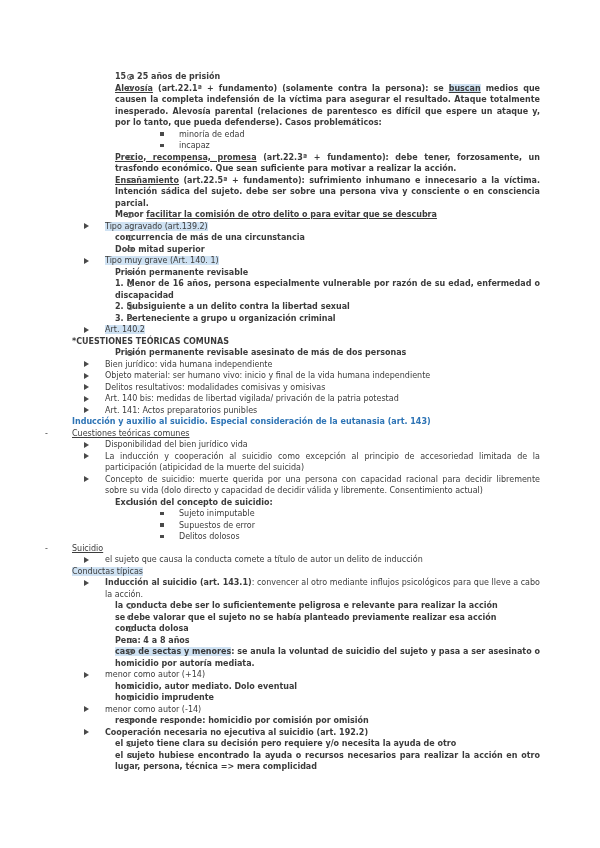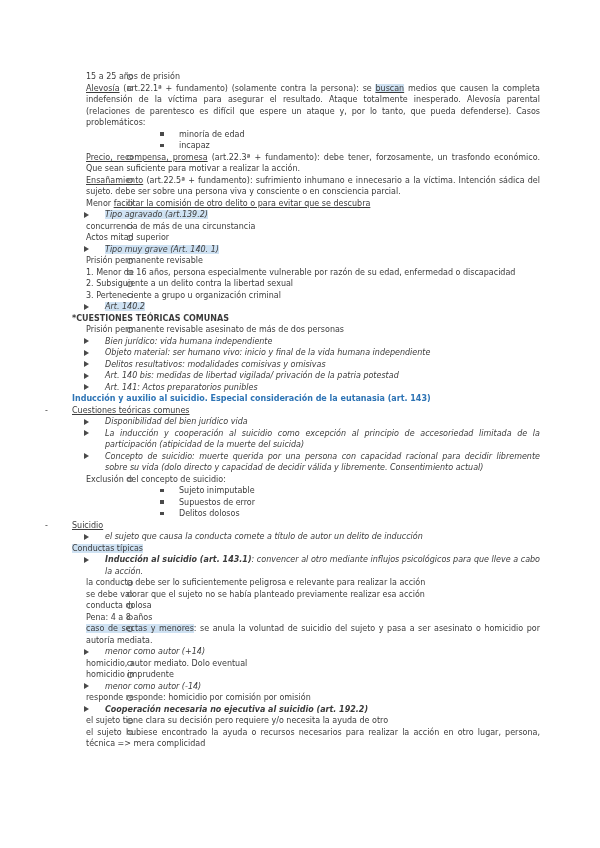--- a/index.html
+++ b/index.html
@@ -4,22 +4,22 @@
 <style>
   html,body{margin:0;padding:0;}
   body{
     width:600px;height:848px;overflow:hidden;background:#ffffff;
     font-family:"DejaVu Sans","Liberation Sans",sans-serif;
     font-size:8px;color:var(--text,#3b3b3b);
   }
   .doc{padding:71px 60px 0 0;}
   .item{position:relative;line-height:11.5px;text-align:justify;}
   .l0{padding-left:72px;}
-  .l1{padding-left:105px;font-style:italic;}
-  .l2{padding-left:86px;}
+  .l1{padding-left:105px;}
+  .l2{padding-left:115px;font-weight:bold;}
   .l3{padding-left:179px;}
   .marker{position:absolute;display:inline-block;}
   .marker.dash{left:45px;top:0;}
   .marker.arrow{
     left:84px;top:2.8px;width:0;height:0;
     border-left:5px solid #4a4a4a;
     border-top:3px solid transparent;
     border-bottom:3px solid transparent;
   }
   .marker.circle{
@@ -40,21 +40,21 @@
 <div class="doc" id="doc">
     <div class="item l2"><span class="marker circle"></span><span>15 a 25 años de prisión</span></div>
     <div class="item l2"><span class="marker circle"></span><span class="u">Alevosía</span><span> (art.22.1ª + fundamento) (solamente contra la persona): se </span><span class="u hl">buscan</span><span> medios que causen la completa indefensión de la víctima para asegurar el resultado. Ataque totalmente inesperado. Alevosía parental (relaciones de parentesco es difícil que espere un ataque y, por lo tanto, que pueda defenderse).  Casos problemáticos:</span></div>
     <div class="item l3"><span class="marker square"></span><span>minoría de edad</span></div>
     <div class="item l3"><span class="marker square"></span><span>incapaz</span></div>
     <div class="item l2"><span class="marker circle"></span><span class="u">Precio, recompensa, promesa</span><span> (art.22.3ª + fundamento): debe tener, forzosamente, un trasfondo económico. Que sean suficiente para motivar a realizar la acción.</span></div>
     <div class="item l2"><span class="marker circle"></span><span class="u">Ensañamiento</span><span> (art.22.5ª + fundamento): sufrimiento inhumano e innecesario a la víctima. Intención sádica del sujeto. debe ser sobre una persona viva y consciente o en consciencia parcial.</span></div>
     <div class="item l2"><span class="marker circle"></span><span>Menor </span><span class="u">facilitar la comisión de otro delito o para evitar que se descubra</span></div>
     <div class="item l1"><span class="marker arrow"></span><span class="hl">Tipo agravado (art.139.2)</span></div>
     <div class="item l2"><span class="marker circle"></span><span>concurrencia de más de una circunstancia</span></div>
-    <div class="item l2"><span class="marker circle"></span><span>Actos mitad superior</span></div>
+    <div class="item l2"><span class="marker circle"></span><span>Dolo mitad superior</span></div>
     <div class="item l1"><span class="marker arrow"></span><span class="hl">Tipo muy grave (Art. 140. 1)</span></div>
     <div class="item l2"><span class="marker circle"></span><span>Prisión permanente revisable</span></div>
     <div class="item l2"><span class="marker circle"></span><span>1. Menor de 16 años, persona especialmente vulnerable por razón de su edad, enfermedad o discapacidad</span></div>
     <div class="item l2"><span class="marker circle"></span><span>2. Subsiguiente a un delito contra la libertad sexual</span></div>
     <div class="item l2"><span class="marker circle"></span><span>3. Perteneciente a grupo u organización criminal</span></div>
     <div class="item l1"><span class="marker arrow"></span><span class="hl">Art. 140.2</span></div>
     <div class="item l0"><span class="b">*CUESTIONES TEÓRICAS COMUNAS</span></div>
     <div class="item l2"><span class="marker circle"></span><span>Prisión permanente revisable asesinato de más de dos personas</span></div>
     <div class="item l1"><span class="marker arrow"></span><span>Bien jurídico: vida humana independiente</span></div>
     <div class="item l1"><span class="marker arrow"></span><span>Objeto material: ser humano vivo: inicio y final de la vida humana independiente</span></div>

